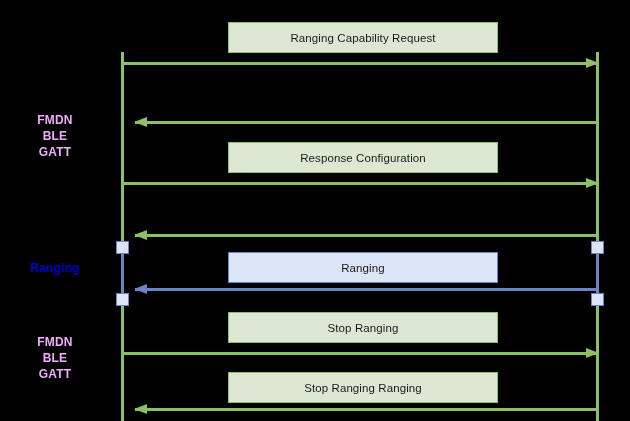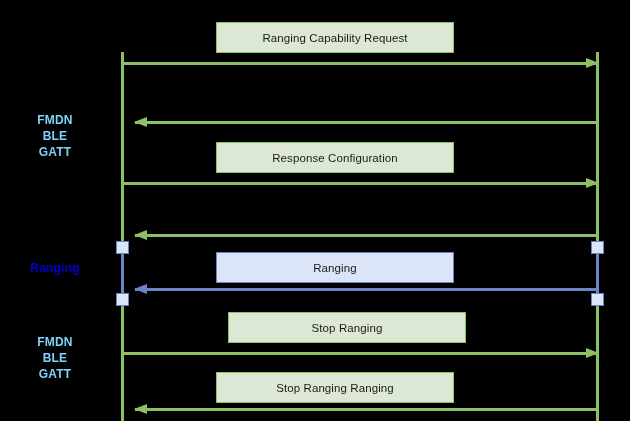--- a/index.html
+++ b/index.html
@@ -31,28 +31,28 @@
     position: absolute;
     left: 0px;
     width: 110px;
     text-align: center;
     font-size: 12px;
     font-weight: bold;
     line-height: 16px;
     letter-spacing: 0.2px;
     white-space: pre-line;
   }
-  .phase-label.gatt   { color: #7dd3fc; }
+  .phase-label.gatt   { color: #f0abfc; }
   .phase-label.ranging{ color: #0000d4; }
 
   
   .msg-box {
     position: absolute;
-    left: 216px;
-    width: 238px;
+    left: 228px;
+    width: 270px;
     height: 31px;
     box-sizing: border-box;
     display: flex;
     align-items: center;
     justify-content: center;
     font-size: 11.5px;
     color: #1a1a1a;
     letter-spacing: 0.1px;
   }
   .msg-box.green {
@@ -154,21 +154,21 @@
 
   <div class="activation-bar" style="left:596px; top:247px; height:52px;"></div>
   <div class="activation-sq" style="left:591px; top:241px;"></div>
   <div class="activation-sq" style="left:591px; top:293px;"></div>
 
   <div class="msg-box blue" style="top:252px;">Ranging</div>
   <div class="arrow blue to-left" style="top:288px; left:135px; width:462px;">
     <span class="head"></span>
   </div>
 
-  <div class="msg-box green" style="top:312px;margin-left:12px;">Stop Ranging</div>
+  <div class="msg-box green" style="top:312px;">Stop Ranging</div>
   <div class="arrow green to-right" style="top:352px; left:122px; width:476px;">
     <span class="head"></span>
   </div>
 
   <div class="msg-box green" style="top:372px;">Stop Ranging Ranging</div>
   <div class="arrow green to-left" style="top:408px; left:135px; width:462px;">
     <span class="head"></span>
   </div>
 
 </div>

